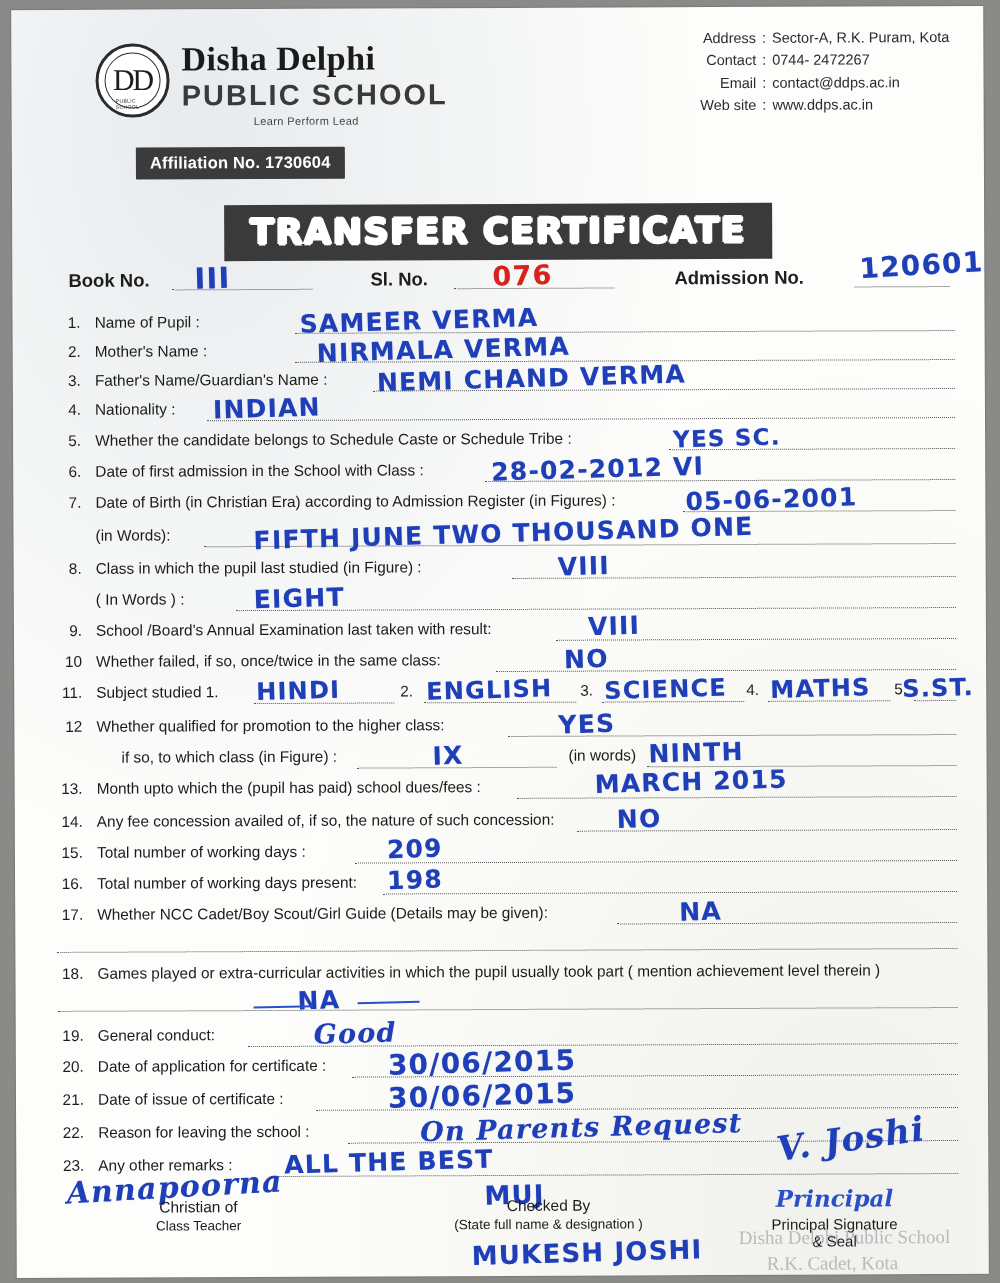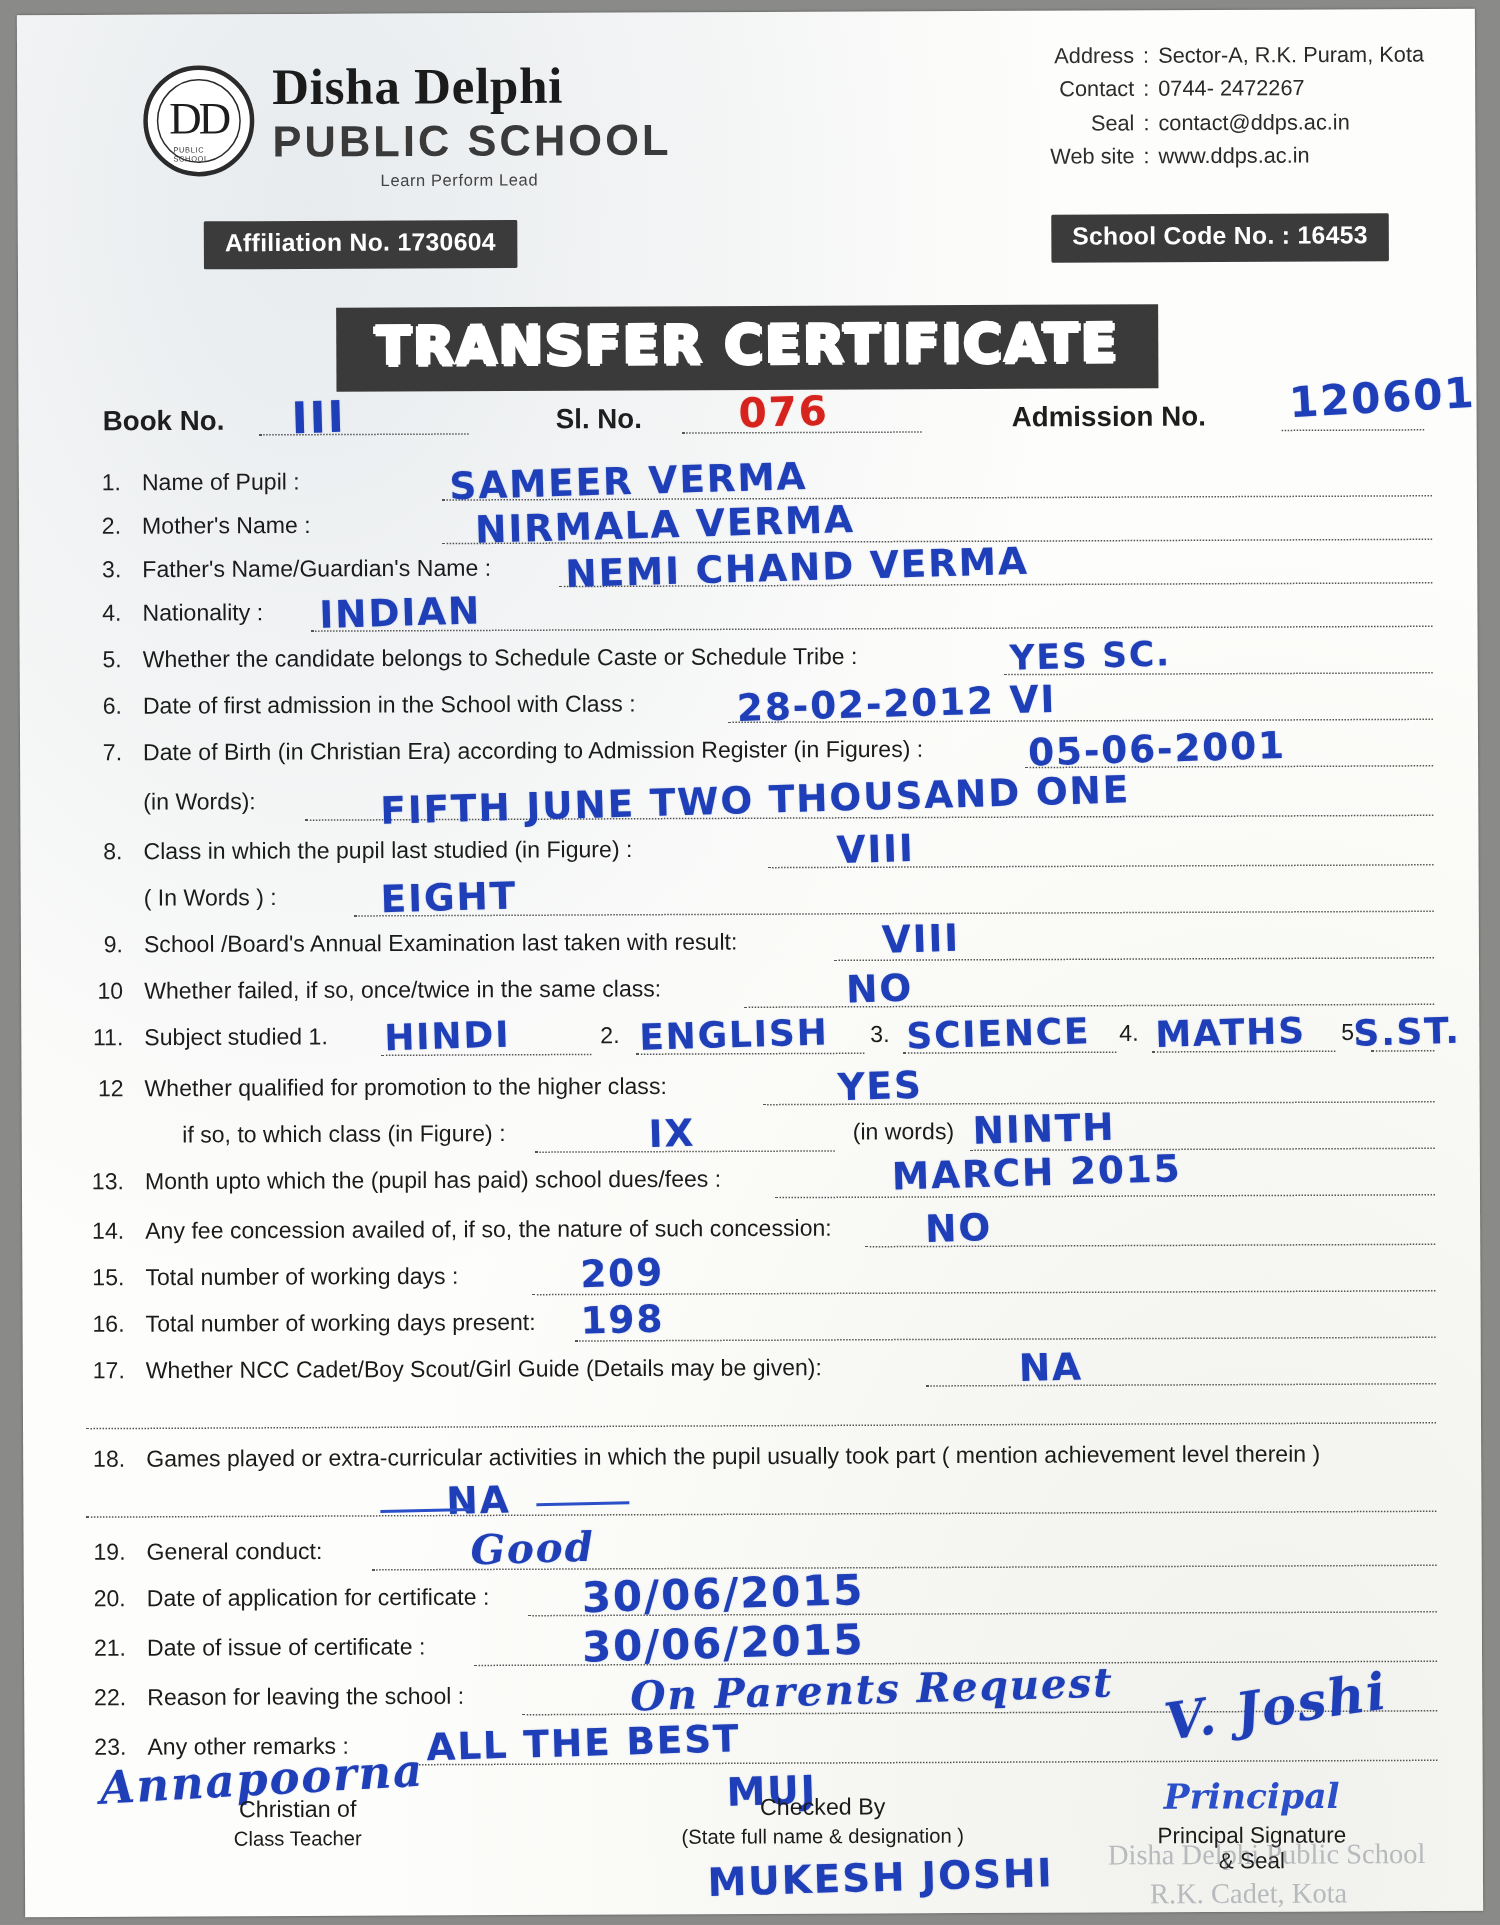--- a/index.html
+++ b/index.html
@@ -264,33 +264,32 @@
         <span class="contact-key">Address</span>
         <span class="contact-colon">:</span>
         <span class="contact-val">Sector-A, R.K. Puram, Kota</span>
       </div>
       <div class="contact-row">
         <span class="contact-key">Contact</span>
         <span class="contact-colon">:</span>
         <span class="contact-val">0744- 2472267</span>
       </div>
       <div class="contact-row">
-        <span class="contact-key">Seal</span>
+        <span class="contact-key">Email</span>
         <span class="contact-colon">:</span>
         <span class="contact-val">contact@ddps.ac.in</span>
       </div>
       <div class="contact-row">
         <span class="contact-key">Web site</span>
         <span class="contact-colon">:</span>
         <span class="contact-val">www.ddps.ac.in</span>
       </div>
     </div>
 
     <div class="badge-dark" id="affiliation-badge">Affiliation No. 1730604</div>
-    <div class="badge-dark" id="school-code-badge">School Code No. : 16453</div>
 
     <div class="title-banner">TRANSFER CERTIFICATE</div>
 
     <div class="form">
 
       <div class="bookno-row">
         <span class="bk-label" style="left:14px; top:4px;">Book No.</span>
         <span class="hr-dot" style="left:118px; top:24px; width:140px;"></span>
         <span class="hw" style="left:140px; top:-4px; font-size:29px;">III</span>
 

